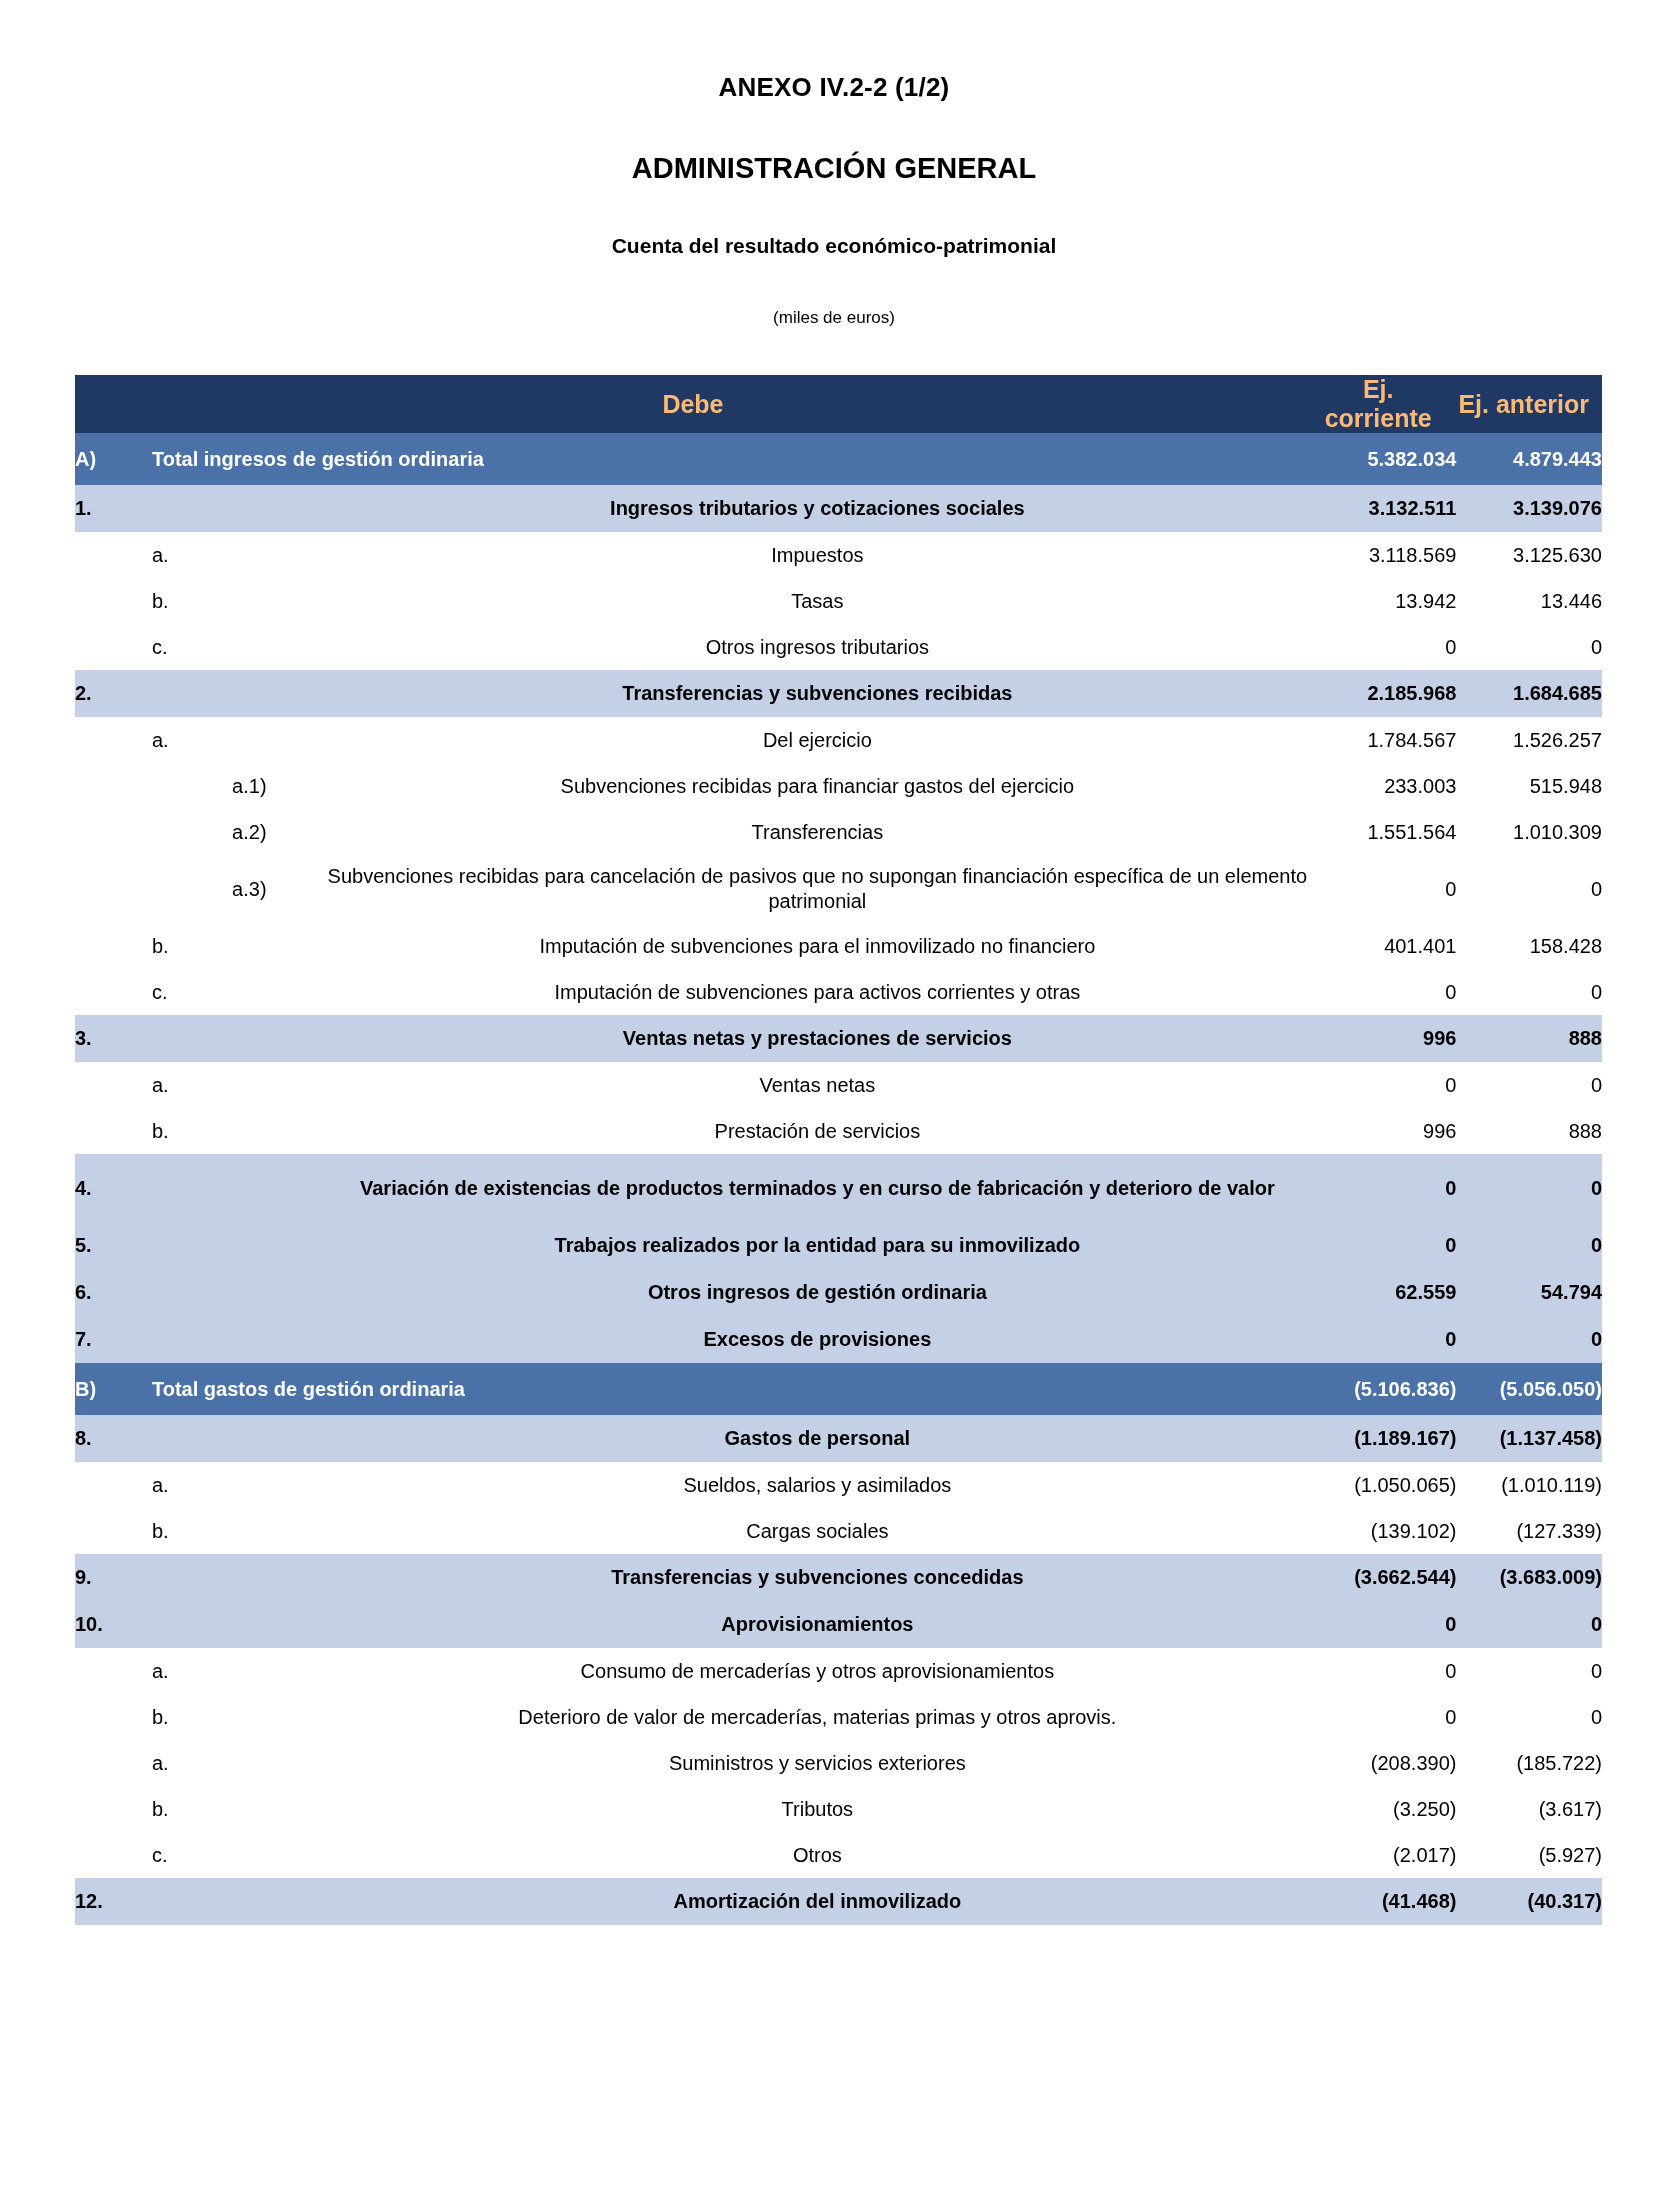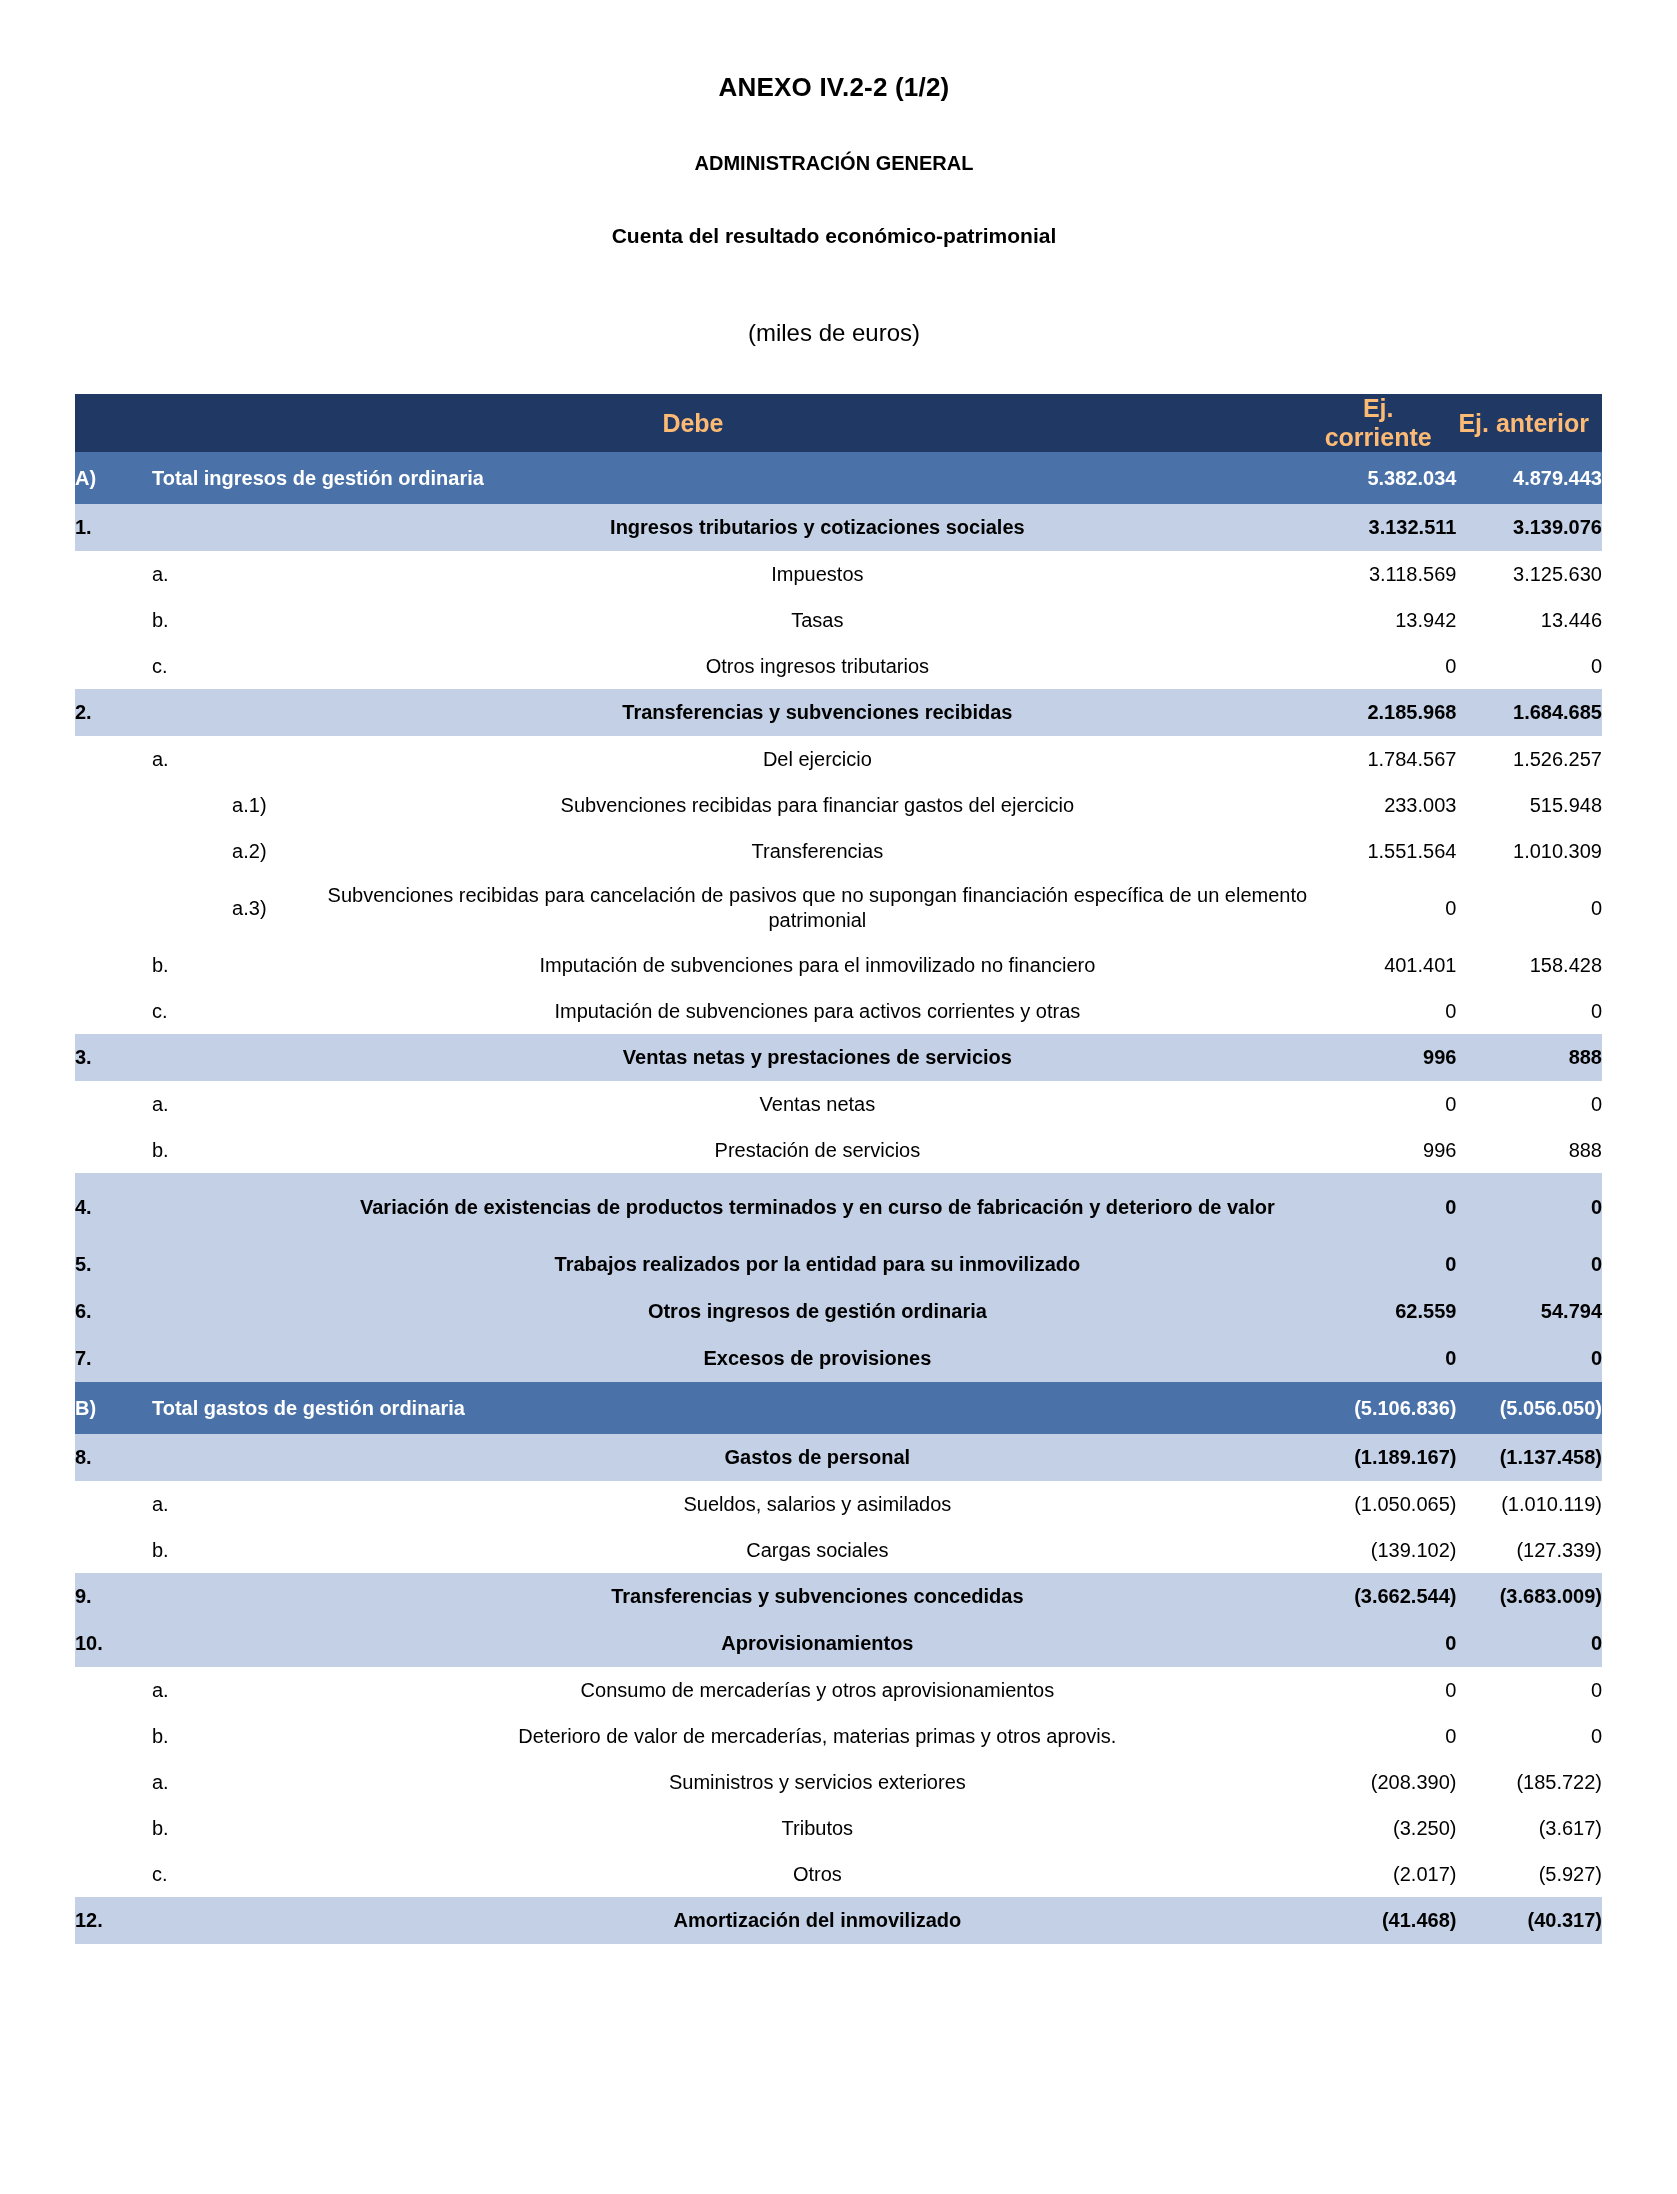--- a/index.html
+++ b/index.html
@@ -20,33 +20,33 @@
   .titles {
     text-align: center;
   }
   .title-main {
     font-size: 26px;
     font-weight: bold;
     margin: 17.4px 0 0 0;
     letter-spacing: 0.2px;
   }
   .title-sub1 {
-    font-size: 20px;
+    font-size: 29px;
     font-weight: bold;
     margin: 49px 0 2px 0;
   }
   .title-sub2 {
     font-size: 21px;
     font-weight: bold;
     margin: 49px 0 0 0;
   }
   .title-units {
-    font-size: 24px;
+    font-size: 17px;
     font-weight: normal;
-    margin: 71px 0 0 0;
+    margin: 50px 0 0 0;
   }
 
   table.fin {
     border-collapse: collapse;
     width: 1527px;
     margin-top: 47px;
     table-layout: fixed;
     font-size: 20px;
   }
   table.fin col.c-idx   { width: 73px; }

